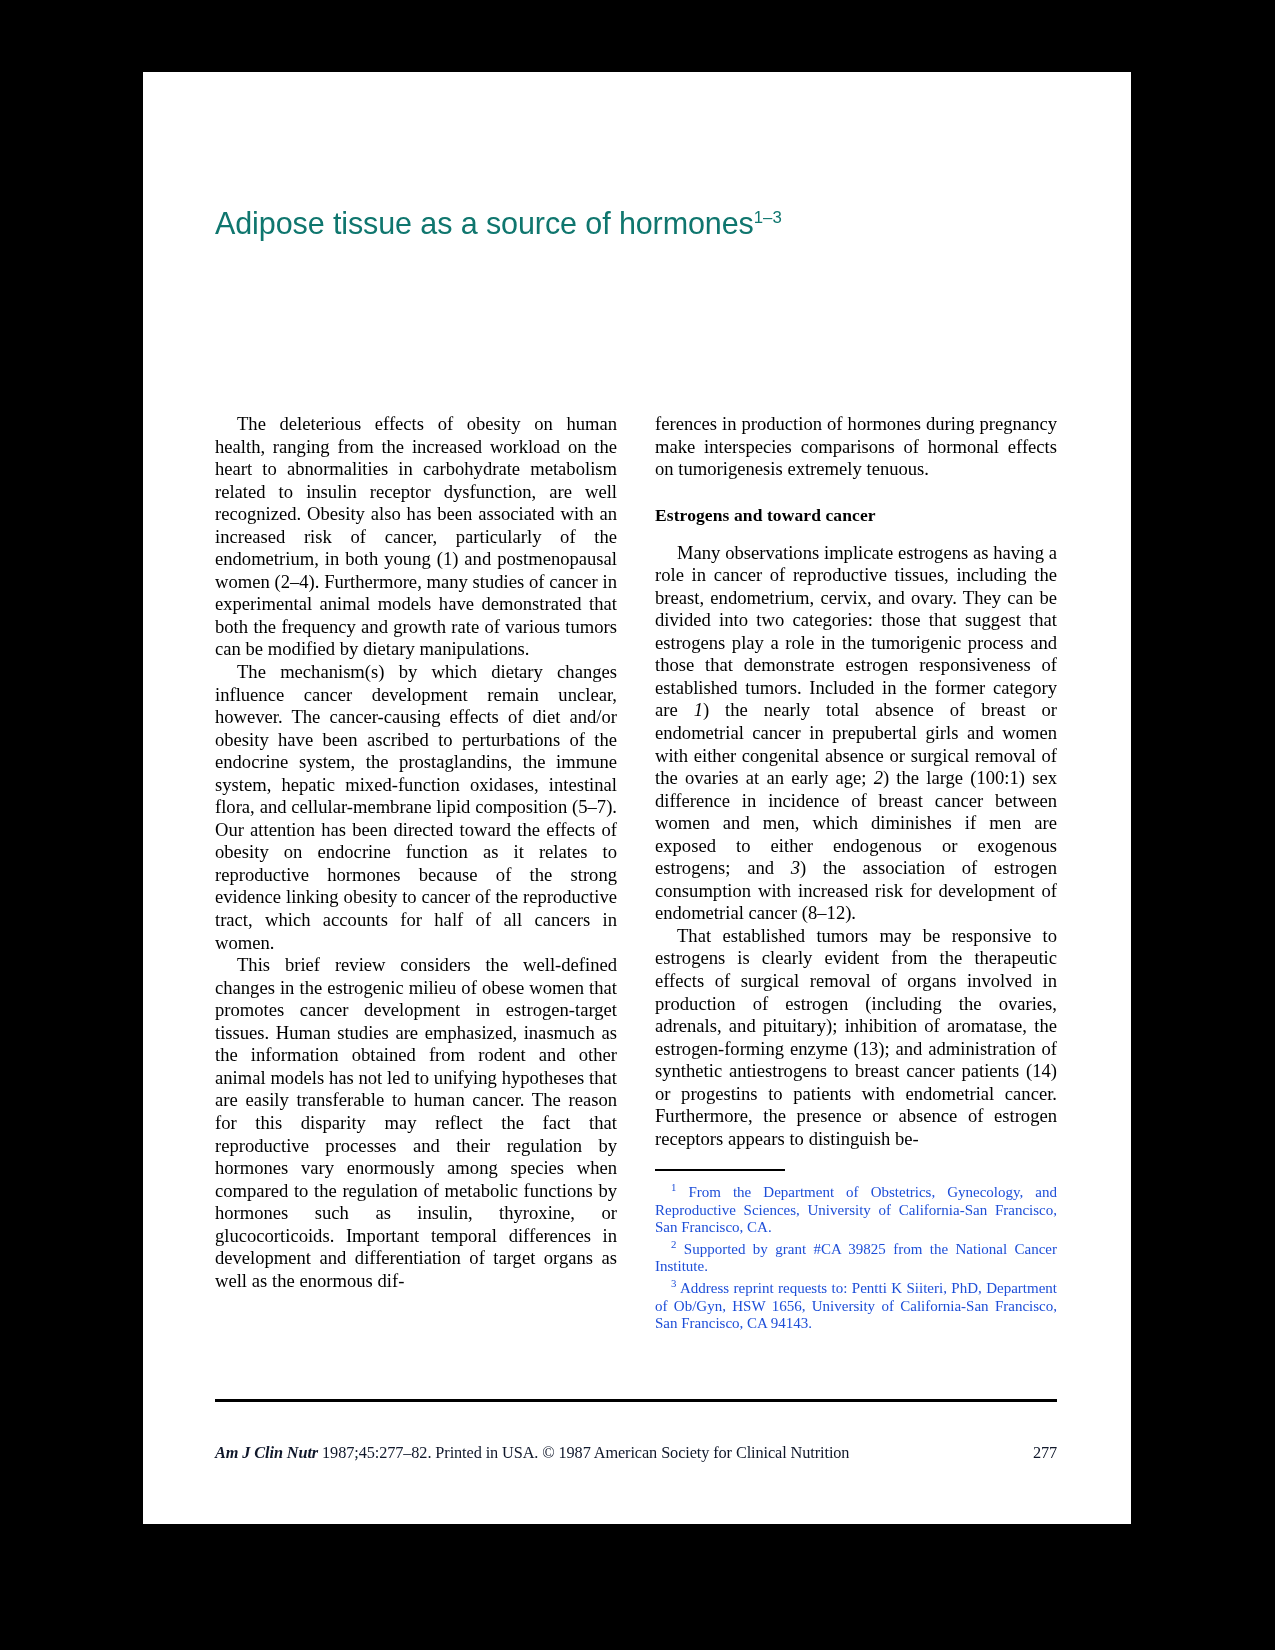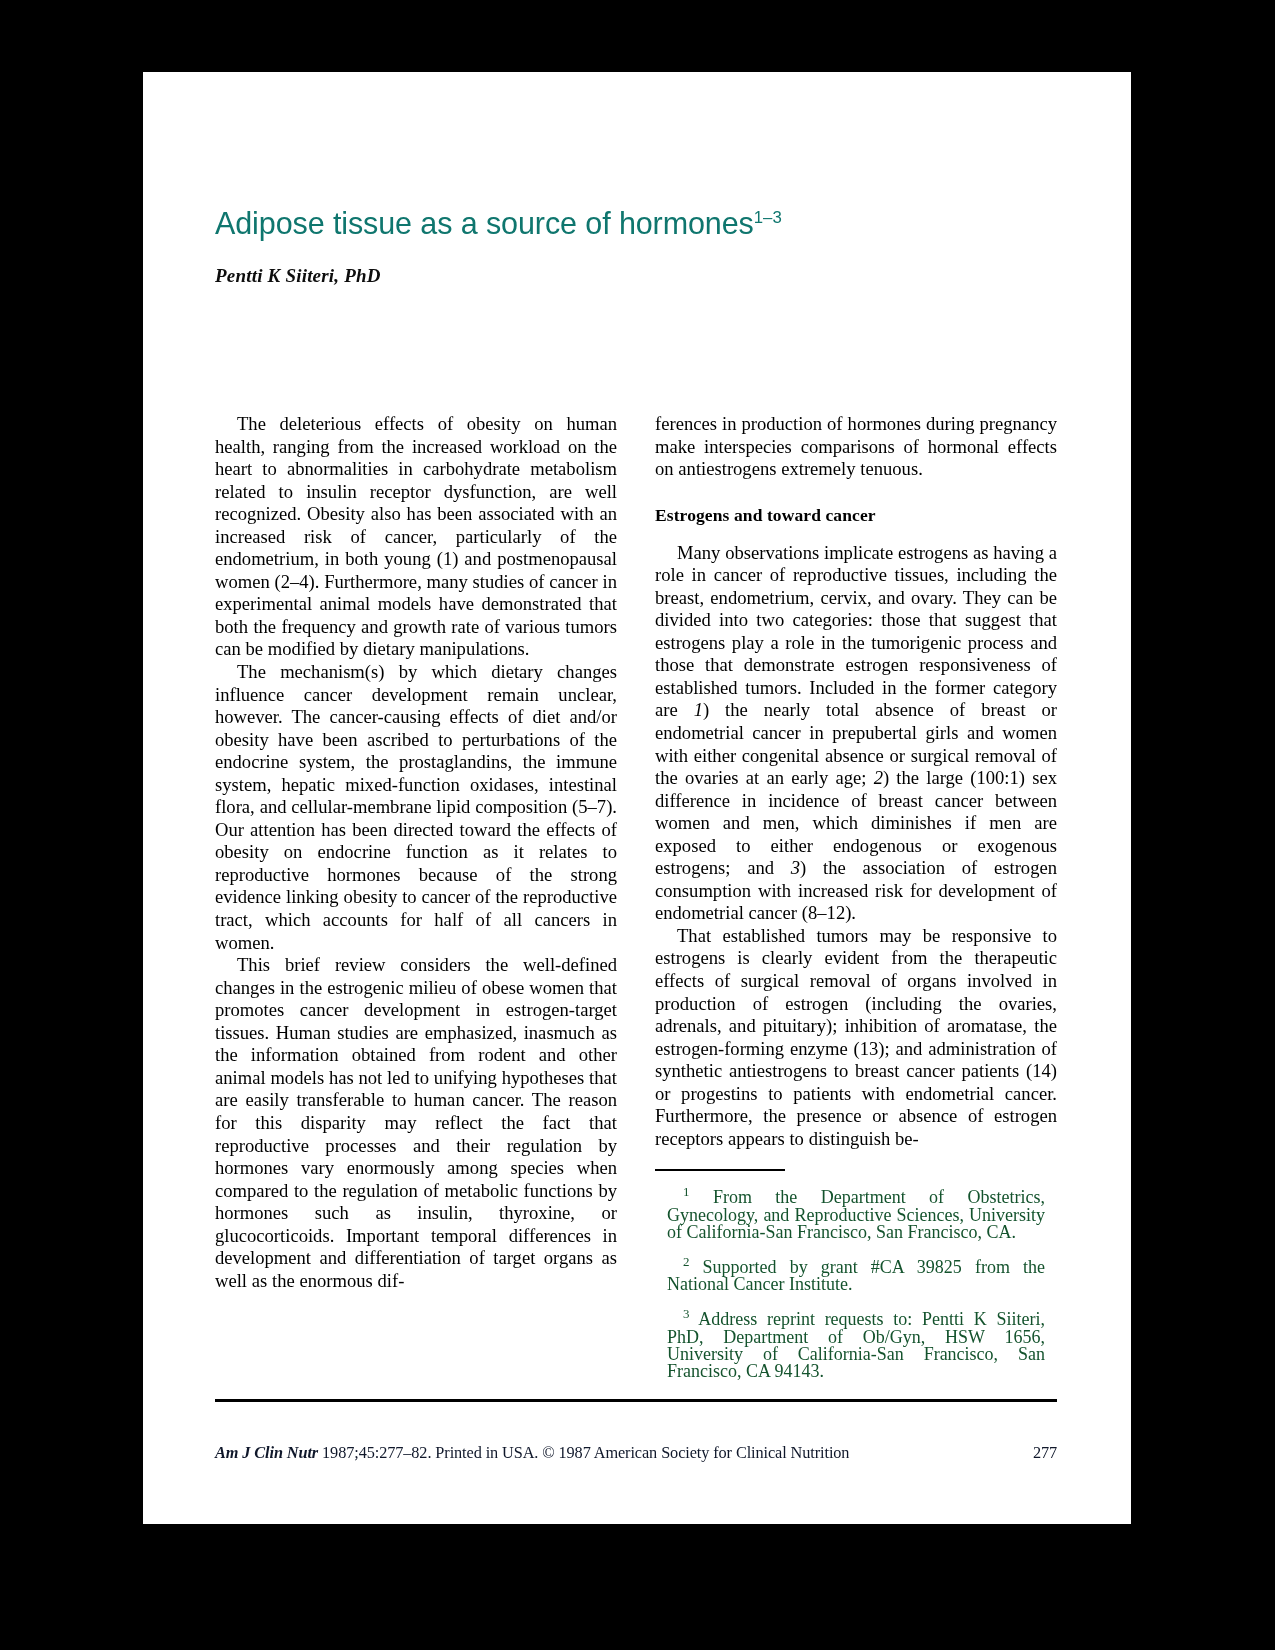--- a/index.html
+++ b/index.html
@@ -102,25 +102,25 @@
   .footnotes {
     margin-top: 19px;
   }
   .fn-rule {
     width: 130px;
     height: 2px;
     background: #000;
     margin: 0 0 8px 0;
   }
   p.footnote {
-    margin: 12px;
-    font-size: 18px;
+    margin: 0;
+    font-size: 15px;
     line-height: 17.2px;
     text-align: justify;
-    color: #14532d;
+    color: #1d4ed8;
     text-indent: 16px;
   }
   p.footnote sup {
     font-size: 0.72em;
     vertical-align: super;
   }
 
   
   .footer {
     position: absolute;
@@ -153,32 +153,31 @@
   }
 </style>
 </head>
 <body>
 
 <div class="page-sheet">
   <div class="page-inner">
 
     <h1 class="article-title"><span>Adipose tissue as a source of hormones</span><sup>1–3</sup></h1>
 
-    <div class="article-author">Pentti K Siiteri, PhD</div>
 
     <div class="columns">
 
       <div class="col col-left">
         <p class="body">The deleterious effects of obesity on human health, ranging from the increased workload on the heart to abnormalities in carbohydrate metabolism related to insulin receptor dysfunction, are well recognized. Obesity also has been associated with an increased risk of cancer, particularly of the endometrium, in both young (1) and postmenopausal women (2–4). Furthermore, many studies of cancer in experimental animal models have demonstrated that both the frequency and growth rate of various tumors can be modified by dietary manipulations.</p>
         <p class="body">The mechanism(s) by which dietary changes influence cancer development remain unclear, however. The cancer-causing effects of diet and/or obesity have been ascribed to perturbations of the endocrine system, the prostaglandins, the immune system, hepatic mixed-function oxidases, intestinal flora, and cellular-membrane lipid composition (5–7). Our attention has been directed toward the effects of obesity on endocrine function as it relates to reproductive hormones because of the strong evidence linking obesity to cancer of the reproductive tract, which accounts for half of all cancers in women.</p>
         <p class="body">This brief review considers the well-defined changes in the estrogenic milieu of obese women that promotes cancer development in estrogen-target tissues. Human studies are emphasized, inasmuch as the information obtained from rodent and other animal models has not led to unifying hypotheses that are easily transferable to human cancer. The reason for this disparity may reflect the fact that reproductive processes and their regulation by hormones vary enormously among species when compared to the regulation of metabolic functions by hormones such as insulin, thyroxine, or glucocorticoids. Important temporal differences in development and differentiation of target organs as well as the enormous dif-</p>
       </div>
 
       <div class="col col-right">
-        <p class="body noindent">ferences in production of hormones during pregnancy make interspecies comparisons of hormonal effects on antiestrogens extremely tenuous.</p>
+        <p class="body noindent">ferences in production of hormones during pregnancy make interspecies comparisons of hormonal effects on tumorigenesis extremely tenuous.</p>
 
         <div class="sec-head">Estrogens and toward cancer</div>
 
         <p class="body"><span>Many observations implicate estrogens as having a role in cancer of reproductive tissues, including the breast, endometrium, cervix, and ovary. They can be divided into two categories: those that suggest that estrogens play a role in the tumorigenic process and those that demonstrate estrogen responsiveness of established tumors. Included in the former category are </span><em>1</em><span>) the nearly total absence of breast or endometrial cancer in prepubertal girls and women with either congenital absence or surgical removal of the ovaries at an early age; </span><em>2</em><span>) the large (100:1) sex difference in incidence of breast cancer between women and men, which diminishes if men are exposed to either endogenous or exogenous estrogens; and </span><em>3</em><span>) the association of estrogen consumption with increased risk for development of endometrial cancer (8–12).</span></p>
 
         <p class="body">That established tumors may be responsive to estrogens is clearly evident from the therapeutic effects of surgical removal of organs involved in production of estrogen (including the ovaries, adrenals, and pituitary); inhibition of aromatase, the estrogen-forming enzyme (13); and administration of synthetic antiestrogens to breast cancer patients (14) or progestins to patients with endometrial cancer. Furthermore, the presence or absence of estrogen receptors appears to distinguish be-</p>
 
         <div class="footnotes">
           <div class="fn-rule"></div>
           <p class="footnote"><sup>1</sup><span> From the Department of Obstetrics, Gynecology, and Reproductive Sciences, University of California-San Francisco, San Francisco, CA.</span></p>

